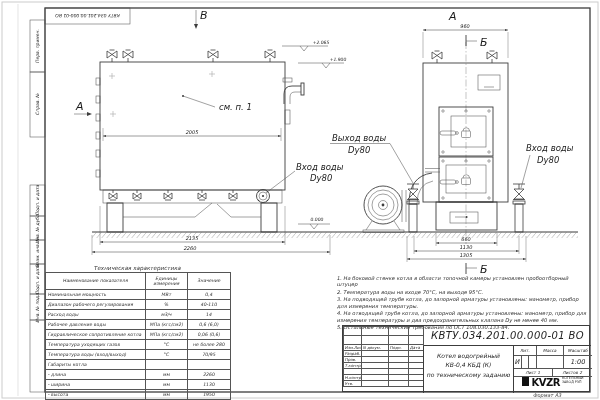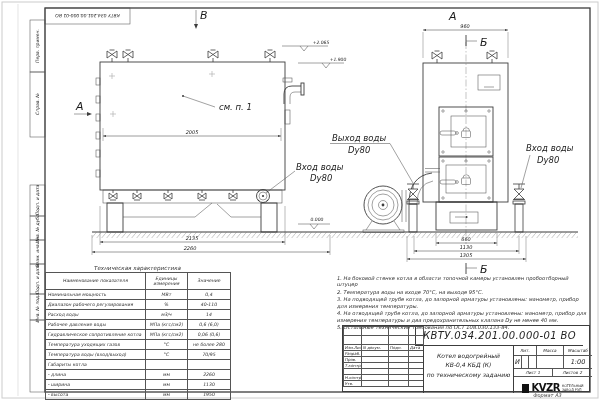--- a/index.html
+++ b/index.html
@@ -15,37 +15,37 @@
   table.spec-t tr.hdr td{height:16px;text-align:center;white-space:normal;line-height:1.15;}
   td.c{text-align:center;}
   
   .notes{position:absolute;left:337px;top:275px;width:251px;font-size:5.2px;
          font-style:italic;color:#333;line-height:1.22;}
   .notes div{margin-bottom:1.2px;}
   
   .tb{position:absolute;left:342px;top:325px;width:248px;height:67px;
       border:1px solid #3c3c3c;box-sizing:border-box;font-style:italic;color:#222;}
   .tb *{box-sizing:border-box;}
-  .tb-doc{position:absolute;left:72px;top:0;width:168px;height:20px;
+  .tb-doc{position:absolute;left:80px;top:0;width:168px;height:20px;
       border-left:1px solid #3c3c3c;border-bottom:1px solid #3c3c3c;
       font-size:10px;letter-spacing:.4px;display:flex;align-items:center;justify-content:center;}
   table.rev{position:absolute;left:0;top:0;border-collapse:collapse;table-layout:fixed;width:80px;}
   table.rev td{border:0.5px solid #555;font-size:3.9px;font-style:italic;padding:0 1px;
       height:6px;overflow:hidden;white-space:nowrap;}
   .tb-title{position:absolute;left:80px;top:20px;width:90px;height:47px;border-left:1px solid #3c3c3c;
       font-size:6px;text-align:center;padding-top:5px;line-height:1.55;}
   .lit{position:absolute;left:170px;top:20px;width:78px;height:47px;border-left:1px solid #3c3c3c;}
   .lit-h{position:absolute;top:0;height:10px;font-size:4.2px;text-align:center;line-height:10px;
       border-bottom:0.5px solid #555;border-right:0.5px solid #555;}
   .lit-v{position:absolute;top:10px;height:13px;font-size:6.5px;text-align:center;line-height:13px;
       border-bottom:0.5px solid #555;border-right:0.5px solid #555;}
   .sheet{position:absolute;top:23px;height:8px;font-size:4.2px;line-height:8px;text-align:center;
       border-bottom:0.5px solid #555;border-right:0.5px solid #555;}
   .logo-row{position:absolute;top:31px;left:0;width:78px;height:16px;display:flex;
-      align-items:flex-end;justify-content:center;gap:2px;}
+      align-items:flex-start;justify-content:center;gap:2px;}
   .logo-mark{width:7px;height:9px;background:#111;}
   .logo-text{font-style:normal;font-weight:bold;font-size:10px;color:#111;letter-spacing:-0.5px;}
   .logo-co{font-style:normal;font-size:3.3px;line-height:1.15;color:#222;}
   .fmt{position:absolute;left:505px;top:392px;width:85px;text-align:center;
        font-size:5px;font-style:italic;color:#444;}
 </style>
 </head>
 <body>
 
 <div id="page">

